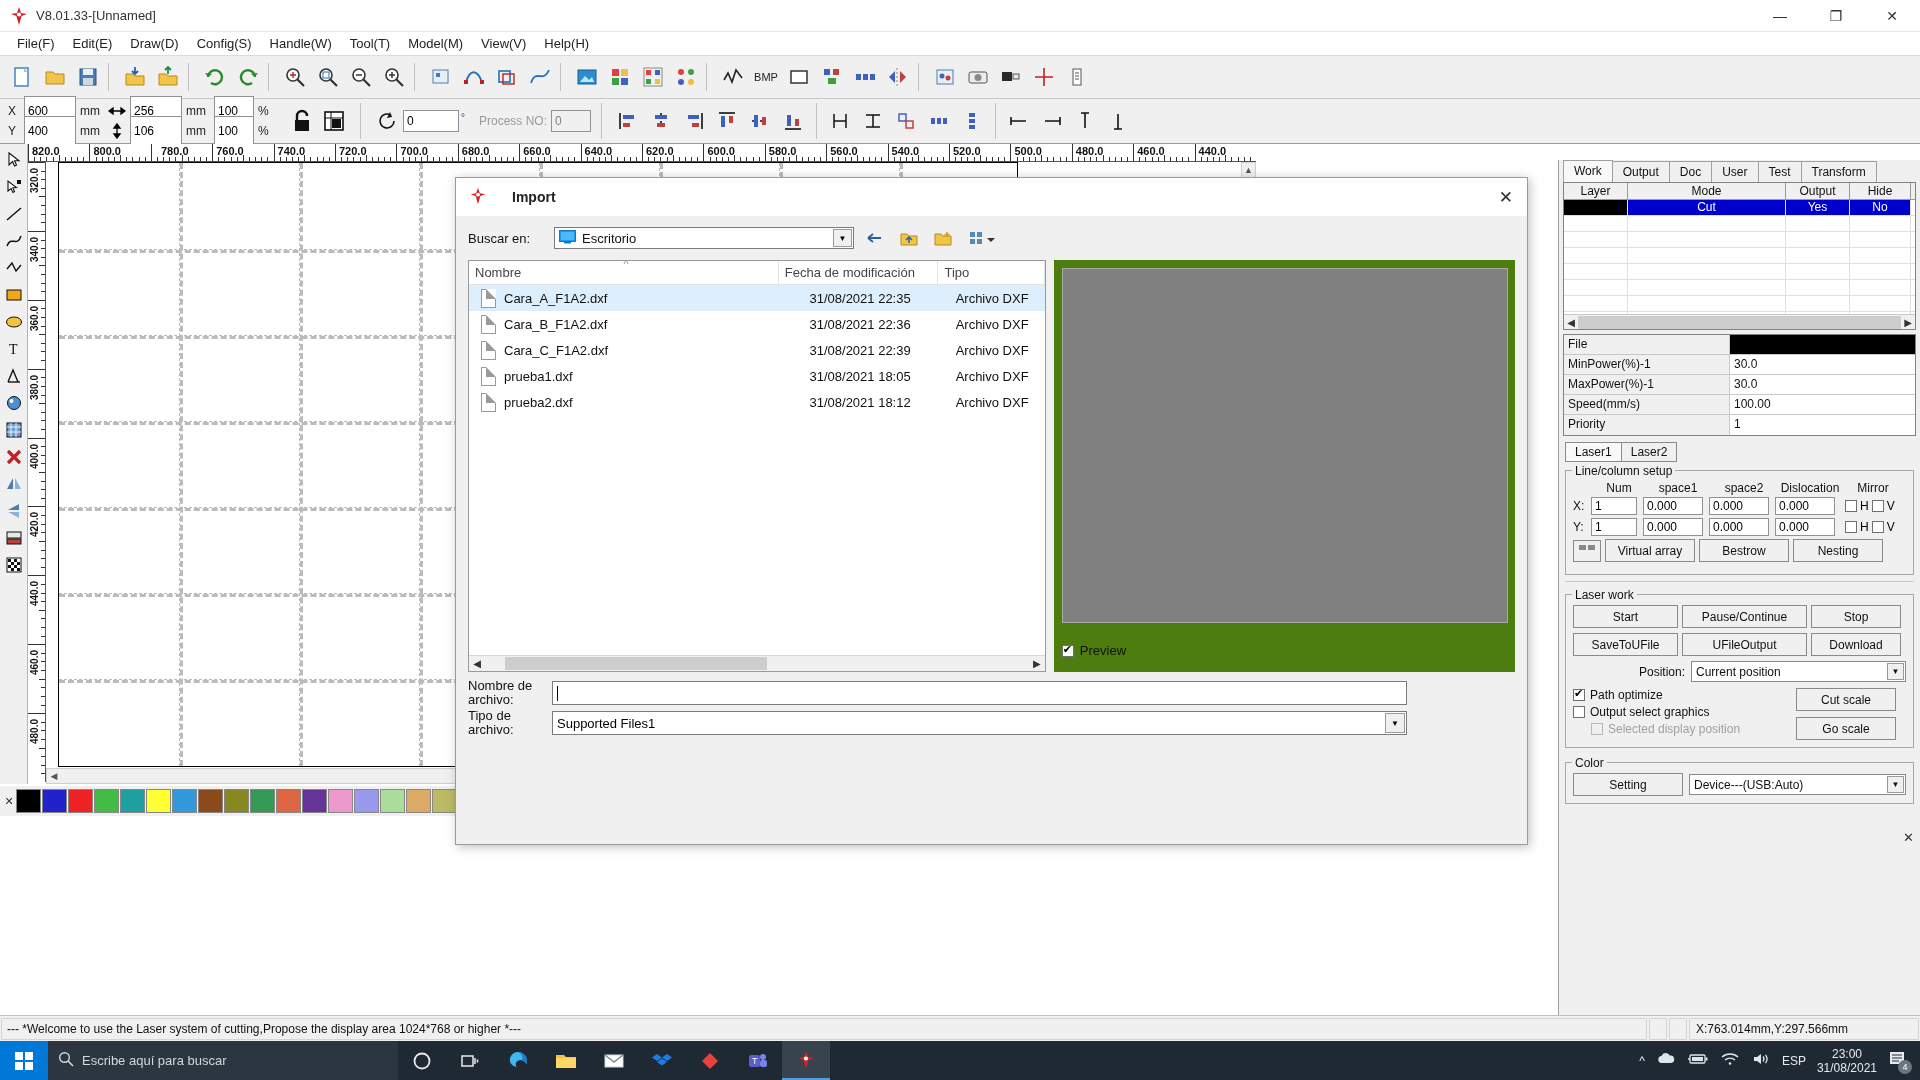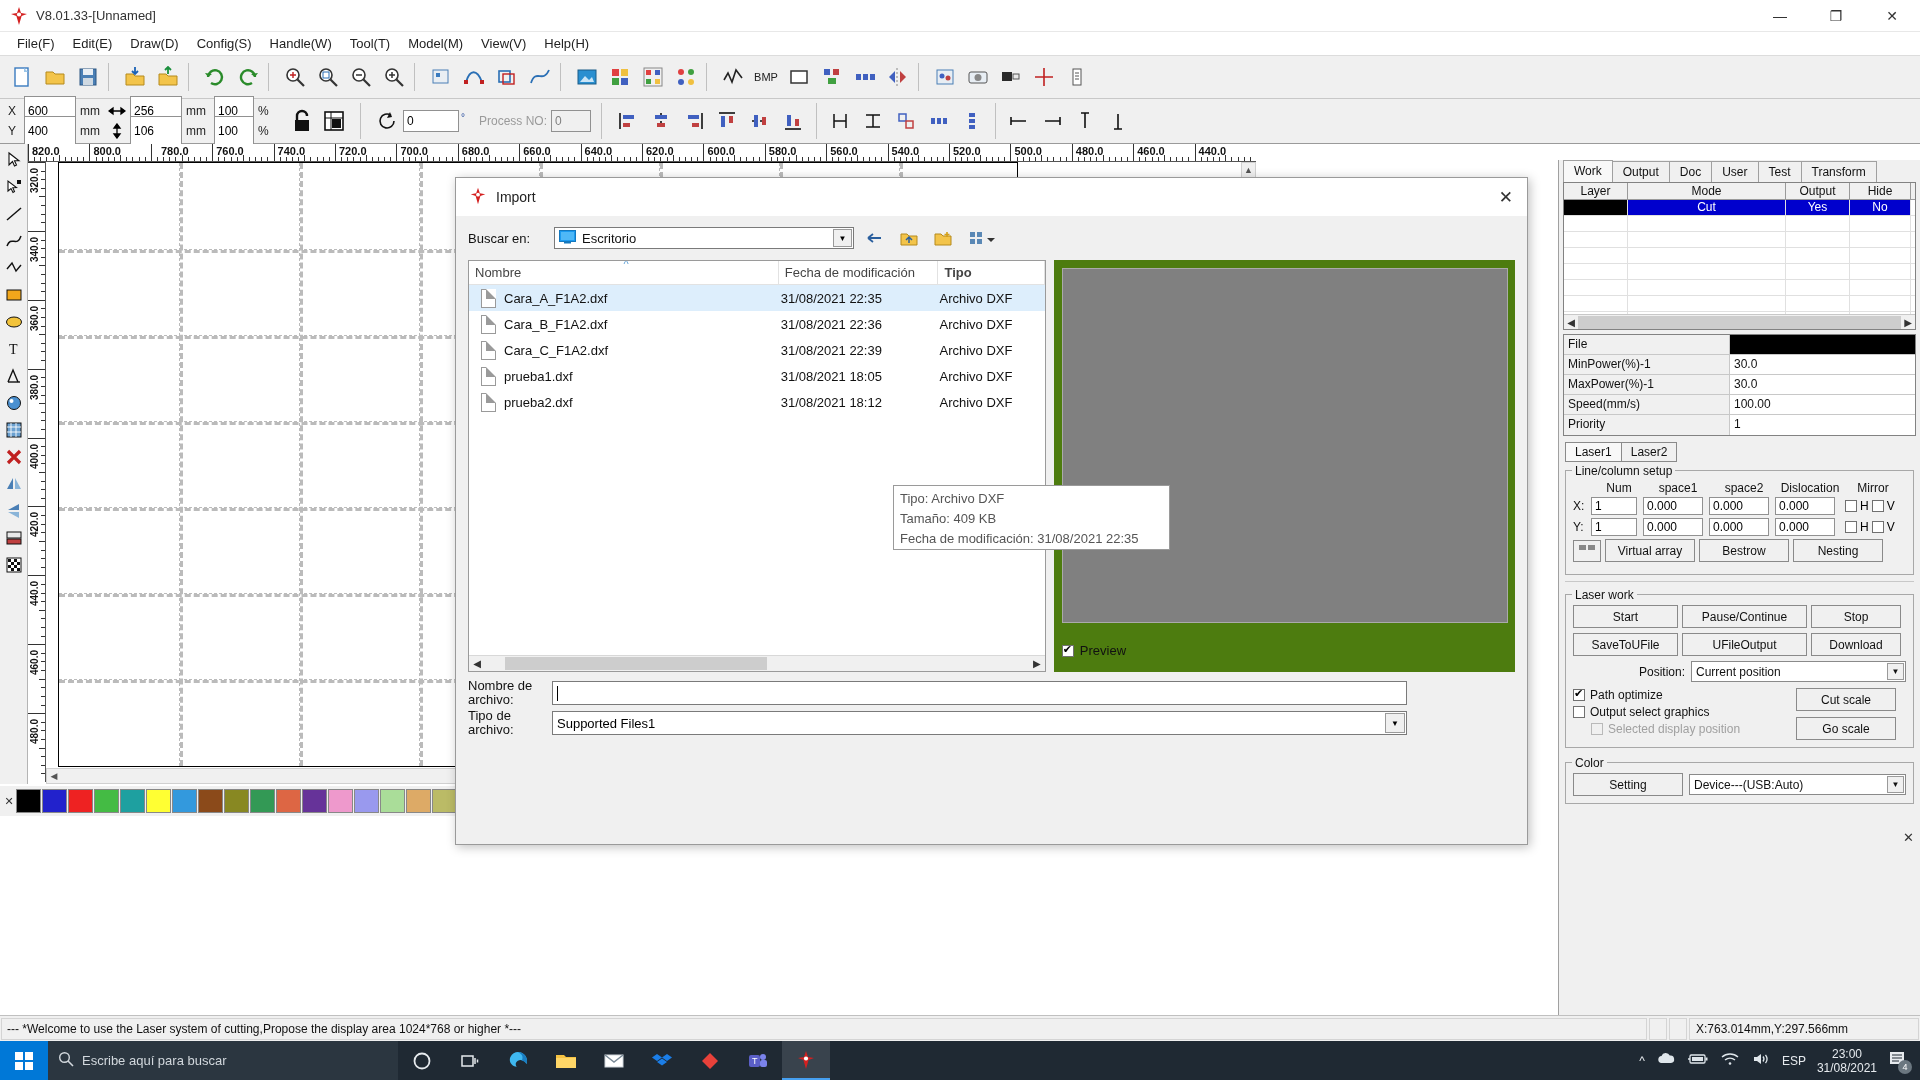--- a/index.html
+++ b/index.html
@@ -258,21 +258,21 @@
 
   
   .dialog {
     position: absolute; top: 177px; left: 455px; width: 1073px; height: 668px;
     background: #f0f0f0; border: 1px solid #9a9a9a;
     box-shadow: 2px 2px 10px rgba(0,0,0,0.25);
   }
   .dlg-title {
     height: 38px; background: #fff; display: flex; align-items: center; padding-left: 12px;
   }
-  .dlg-title .dt-text { font-size: 14px; color: #222; margin-left: 8px; }
+  .dlg-title .dt-text { font-size: 14px; color: #222; margin-left: 24px; font-weight: bold; }
   .dlg-close { margin-left: auto; margin-right: 14px; font-size: 17px; color: #333; }
   .dlg-body { padding: 8px 12px 0 12px; }
   .lookin-row { display: flex; align-items: center; height: 28px; gap: 8px; }
   .lookin-lbl { font-size: 13px; color: #111; width: 78px; }
   .lookin-combo {
     width: 300px; height: 22px; border: 1px solid #7a7a7a; background: #fff;
     display: flex; align-items: center; padding-left: 4px; gap: 6px; position: relative;
   }
   .lookin-combo .arrow {
     position: absolute; right: 1px; top: 1px; width: 19px; height: 18px;
@@ -286,25 +286,25 @@
   .files-area { display: flex; margin-top: 8px; gap: 8px; }
   .file-list {
     width: 580px; height: 412px; background: #fff; border: 1px solid #9a9a9a;
     position: relative; overflow: hidden;
   }
   .fl-head { display: flex; height: 24px; border-bottom: 1px solid #e2e2e2; background: #fff; }
   .fl-head div {
     font-size: 13px; color: #444; line-height: 23px; padding-left: 6px;
     border-right: 1px solid #e2e2e2; position: relative;
   }
-  .fh-name { width: 382px; } .fh-date { width: 196px; } .fh-type { width: 130px; font-weight: bold; }
+  .fh-name { width: 382px; } .fh-date { width: 196px; } .fh-type { width: 130px; }
   .sort-caret {
     position: absolute; top: -8px; left: 50%; font-size: 11px; color: #5a9ed6;
   }
-  .fl-row { display: flex; height: 26px; align-items: center; }
+  .fl-row { display: flex; height: 26px; align-items: center; text-align: center; }
   .fl-row.sel { background: #ddeefc; }
   .fl-name { width: 382px; display: flex; align-items: center; gap: 8px; padding-left: 12px;
              font-size: 13px; color: #111; }
   .fl-date { width: 196px; font-size: 13px; color: #111; }
   .fl-type { width: 130px; font-size: 13px; color: #111; }
   .doc-icon {
     width: 15px; height: 19px; border: 1px solid #9a9a9a; background: #fff; position: relative;
   }
   .doc-icon::after {
     content: ""; position: absolute; top: -1px; right: -1px; border-width: 5px;
@@ -1578,25 +1578,20 @@
           <span class="br-lbl">Tipo de archivo:</span>
           <div class="br-combo">
             <span>Supported Files1</span>
             <span class="arrow">▼</span>
           </div>
         </div>
       </div>
     </div>
 
 
-    <div class="tooltip">
-      <div>Tipo: Archivo DXF</div>
-      <div>Tamaño: 409 KB</div>
-      <div>Fecha de modificación: 31/08/2021 22:35</div>
-    </div>
   </div>
 
   <div class="statusbar">
     <div class="status-msg">--- *Welcome to use the Laser system of cutting,Propose the display area 1024*768 or higher *---</div>
     <div class="status-small"></div>
     <div class="status-small"></div>
     <div class="status-coord">X:763.014mm,Y:297.566mm</div>
   </div>
 
   <div class="taskbar">

